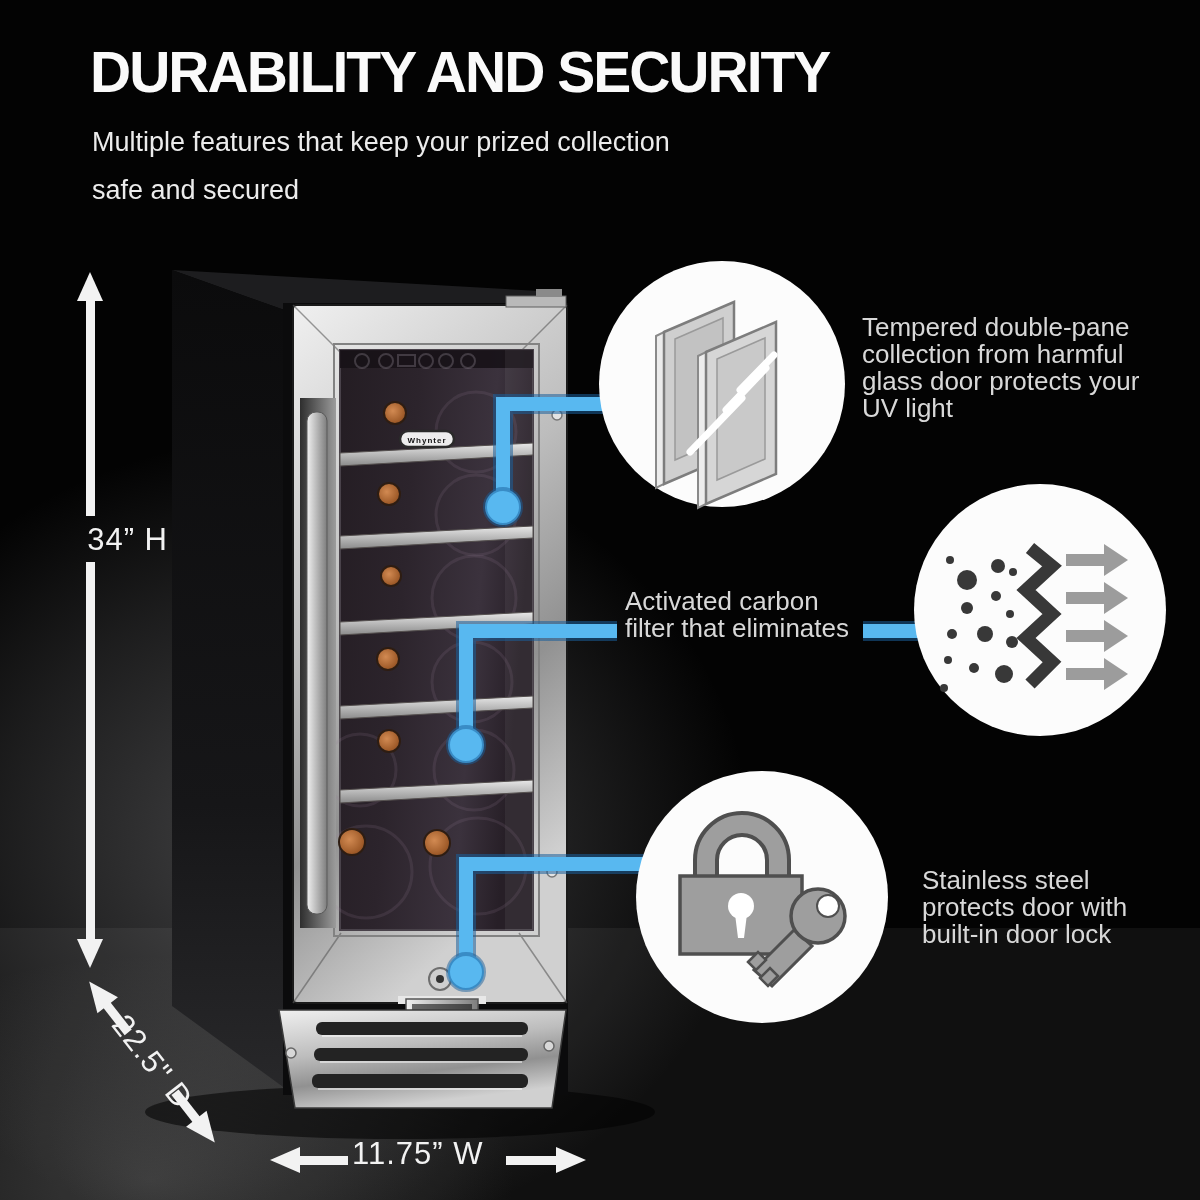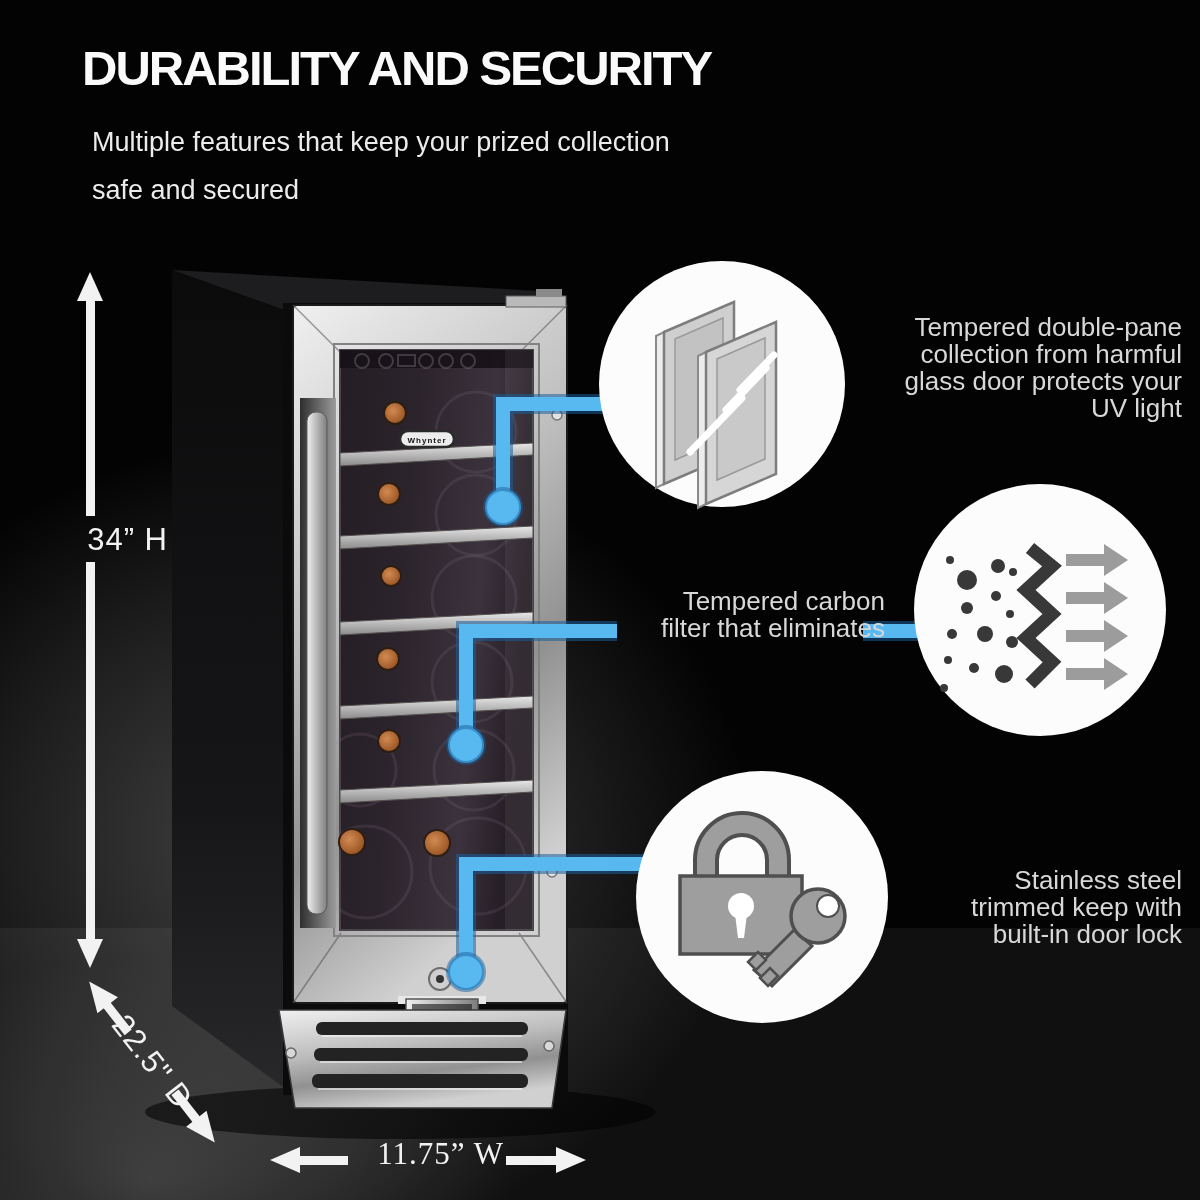--- a/index.html
+++ b/index.html
@@ -7,37 +7,37 @@
     position:relative;width:1200px;height:1200px;overflow:hidden;
     font-family:"Liberation Sans", sans-serif;
     background:
       radial-gradient(640px 560px at 290px 840px, rgba(132,132,135,0.50), rgba(132,132,135,0.20) 45%, rgba(0,0,0,0) 72%),
       radial-gradient(520px 320px at 150px 1180px, rgba(140,140,140,0.32), rgba(0,0,0,0) 70%),
       #030303;
   }
   .floor-band{position:absolute;left:0;top:928px;width:1200px;height:272px;background:rgba(255,255,255,0.055);}
   .scene{position:absolute;left:0;top:0;}
   .title{
-    position:absolute;left:82px;top:44px;width:1000px;
-    font-size:49px;font-weight:700;letter-spacing:-2px;color:#fafafa;line-height:1;
+    position:absolute;left:90px;top:44px;width:1000px;
+    font-size:57px;font-weight:700;letter-spacing:-2px;color:#fafafa;line-height:1;
   }
   .subtitle{
     position:absolute;left:92px;top:118px;width:1000px;
     font-size:27px;font-weight:400;color:#ececec;line-height:48px;letter-spacing:0;
   }
   .subtitle span{display:block;}
-  .feature-text{position:absolute;color:#d8d8d8;font-size:26px;line-height:27px;font-weight:400;text-align:right;}
+  .feature-text{position:absolute;color:#d8d8d8;font-size:26px;line-height:27px;font-weight:400;}
   .feature-text span{display:block;}
   .ft-1{left:862px;top:314px;width:320px;}
   .ft-2{left:625px;top:588px;width:260px;}
   .ft-3{left:922px;top:867px;width:260px;}
   .dim-label{position:absolute;color:#f2f2f2;font-size:31px;font-weight:400;letter-spacing:1px;white-space:nowrap;}
   .dim-h{left:58px;top:522px;width:110px;text-align:right;}
   .dim-d{left:77px;top:1044px;width:150px;text-align:center;transform:rotate(52deg);}
-  .dim-w{left:352px;top:1136px;width:152px;text-align:right;font-family:Liberation Serif, serif;}
+  .dim-w{left:352px;top:1136px;width:152px;text-align:left;}
 </style>
 </head>
 <body>
 
 <div class="stage">
 
   <div class="floor-band"></div>
 
   <svg class="scene" width="1200" height="1200" viewBox="0 0 1200 1200">
     <defs>
@@ -294,27 +294,27 @@
   </div>
 
   <div class="feature-text ft-1">
     <span>Tempered double-pane</span>
     <span>collection from harmful</span>
     <span>glass door protects your</span>
     <span>UV light</span>
   </div>
 
   <div class="feature-text ft-2">
-    <span>Tempered carbon</span>
+    <span>Activated carbon</span>
     <span>filter that eliminates</span>
   </div>
 
   <div class="feature-text ft-3">
     <span>Stainless steel</span>
-    <span>trimmed keep with</span>
+    <span>protects door with</span>
     <span>built-in door lock</span>
   </div>
 
   <div class="dim-label dim-h">34” H</div>
   <div class="dim-label dim-d">22.5" D</div>
   <div class="dim-label dim-w">11.75” W</div>
 
 </div>
 
 </body></html>

